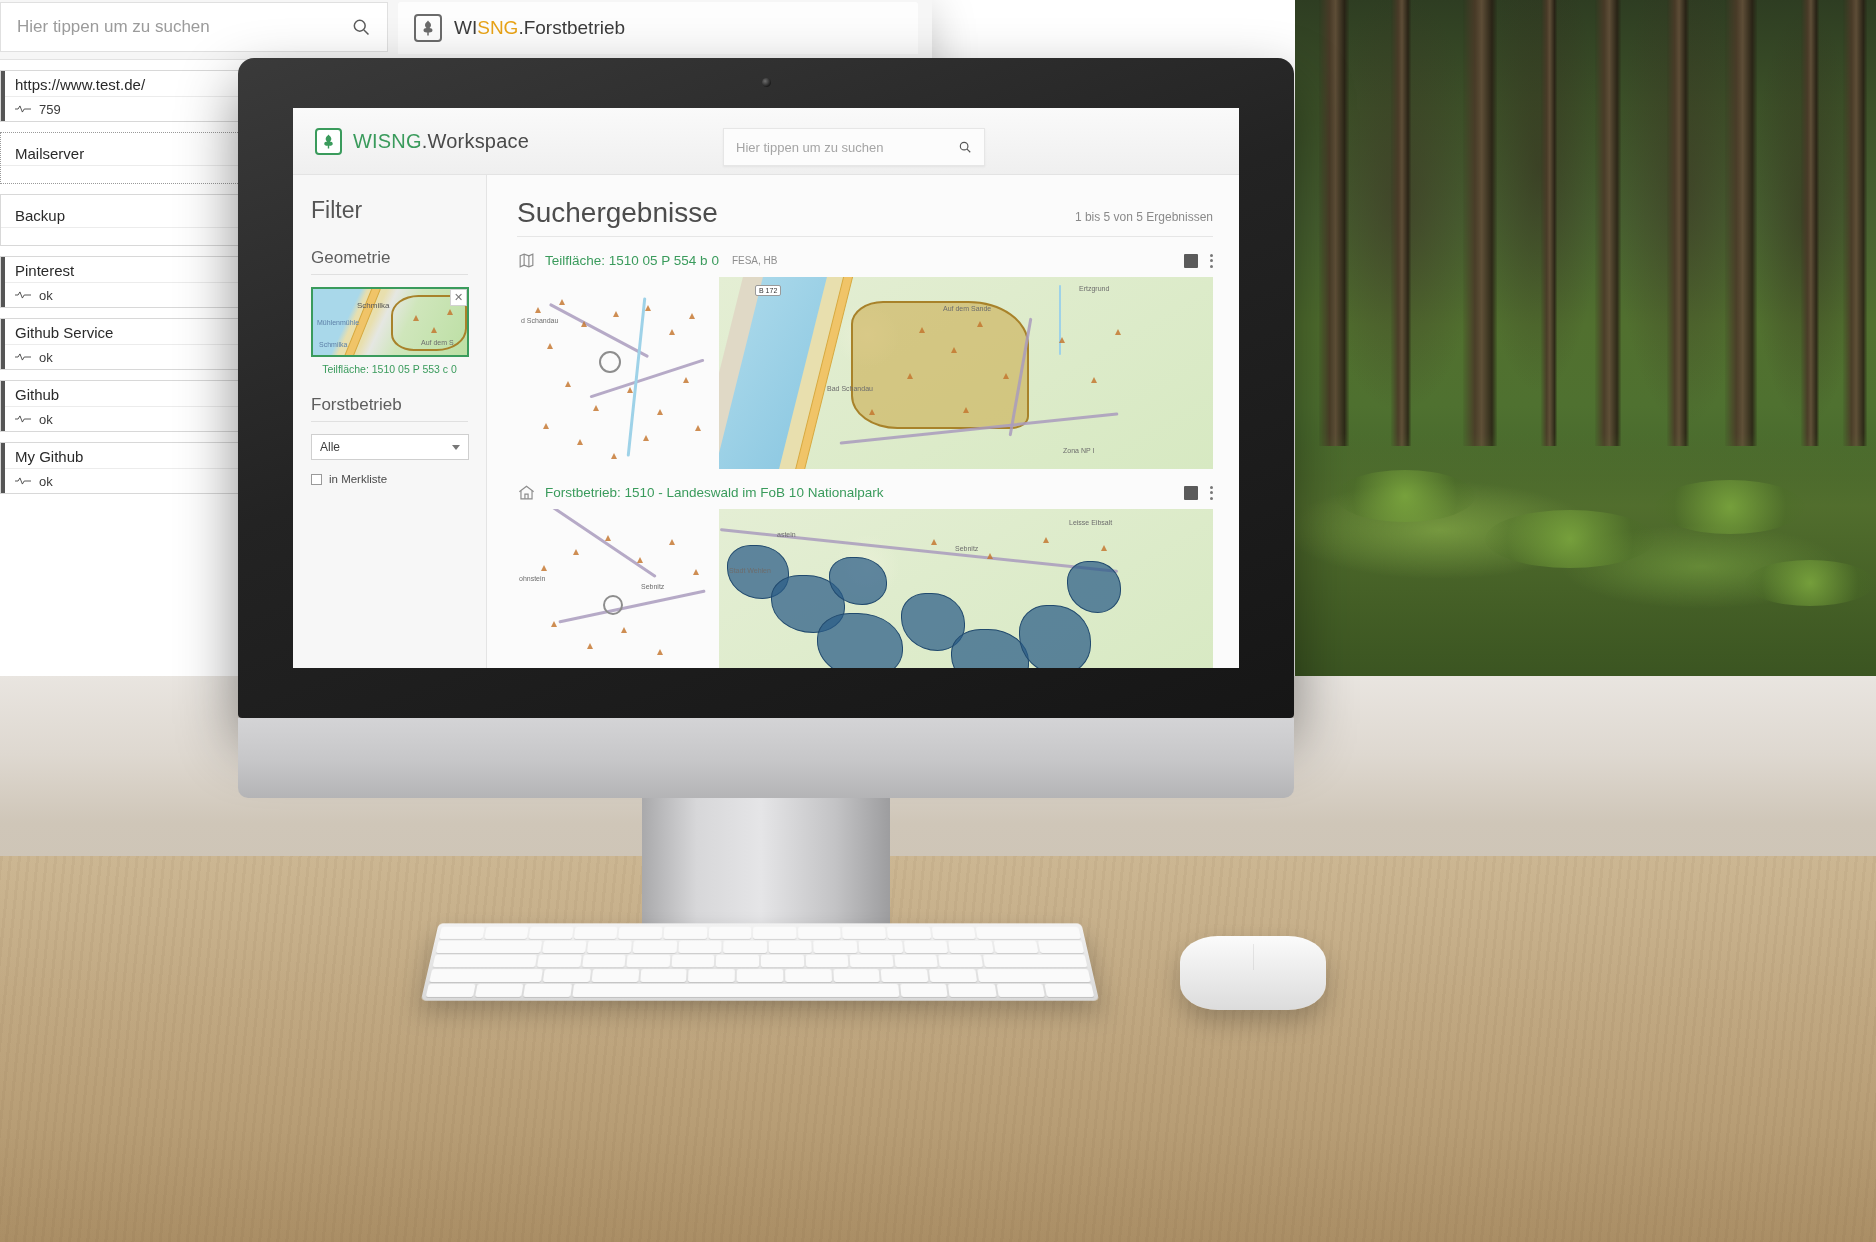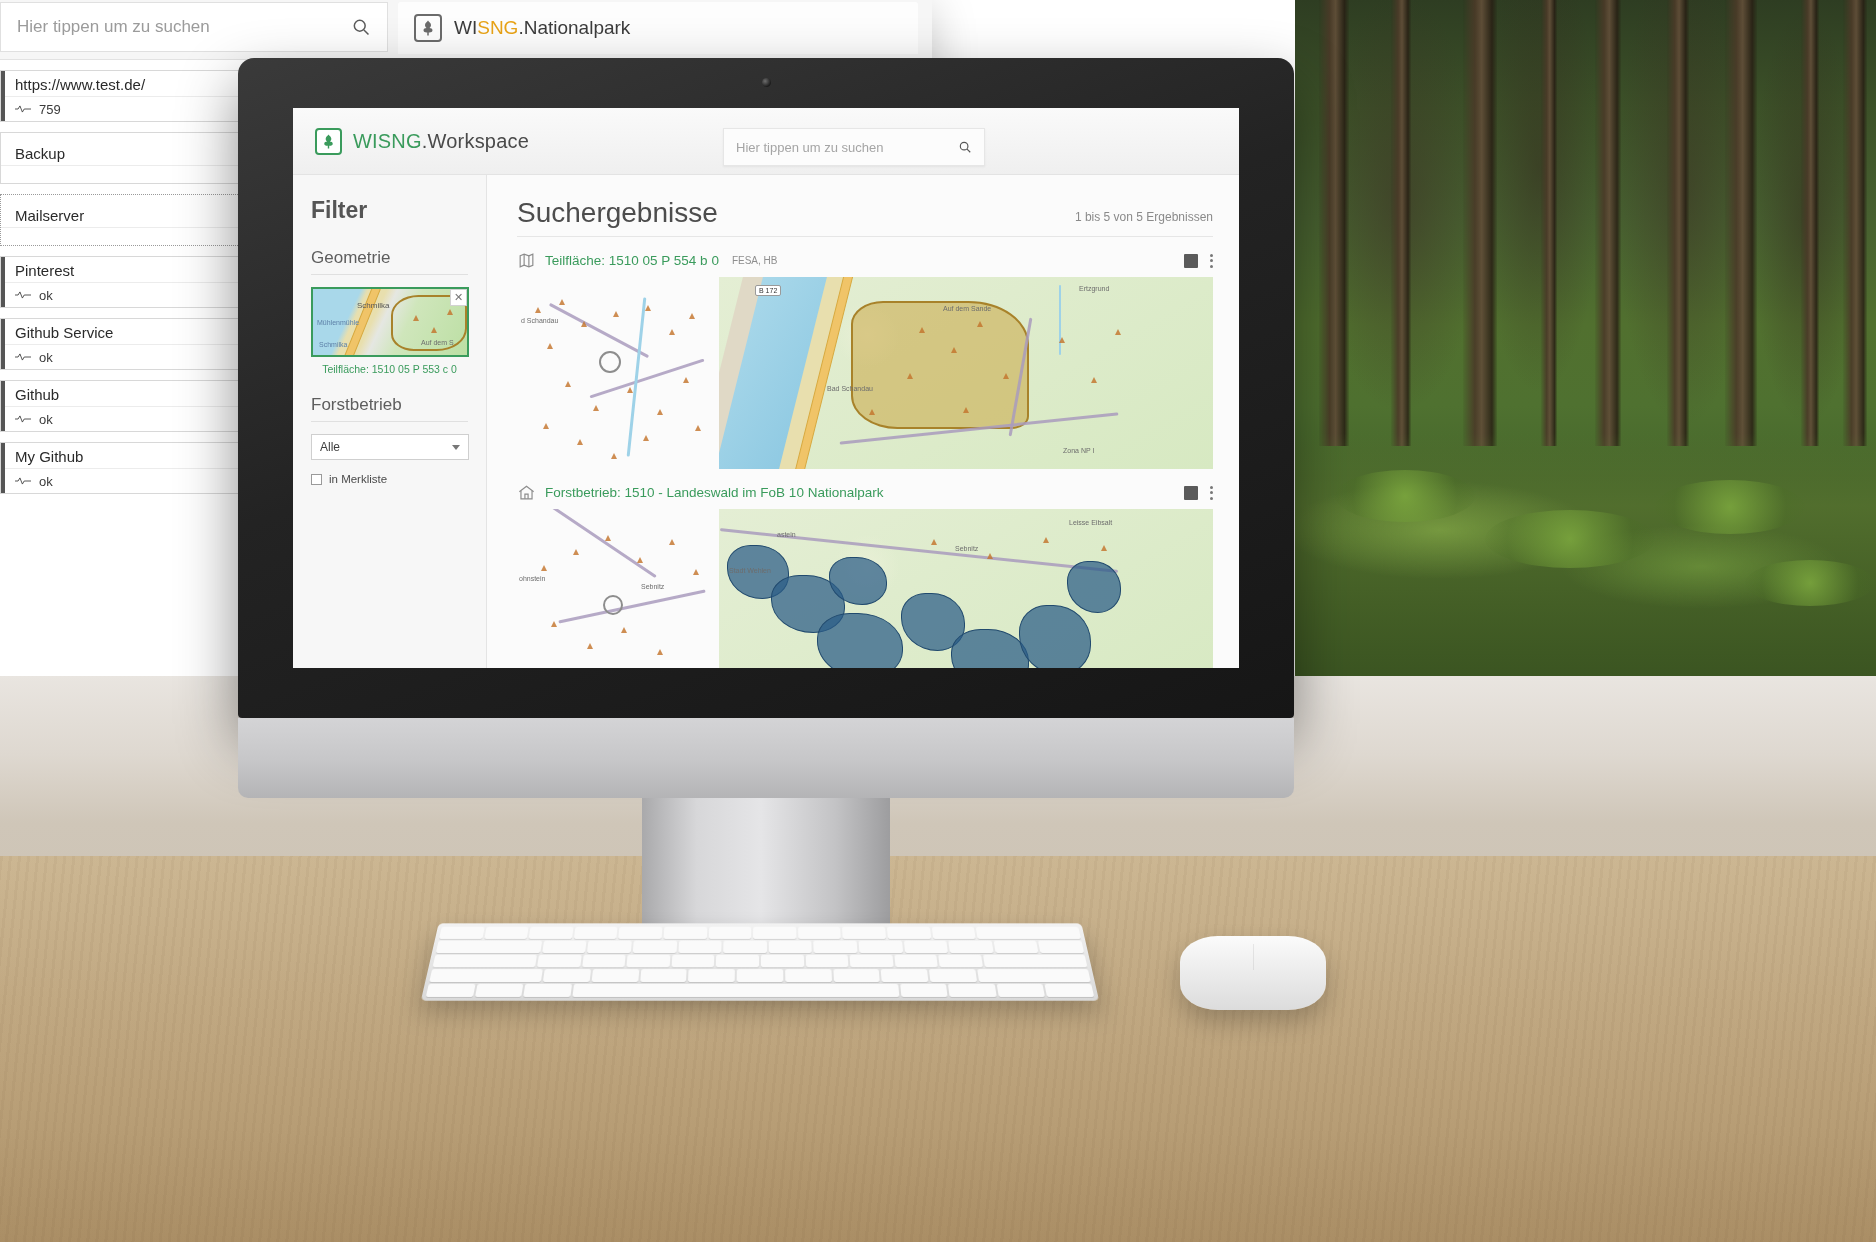--- a/index.html
+++ b/index.html
@@ -142,21 +142,21 @@
   }
   .hdr-search .ph { flex: 1; font-size: 13px; color: #a5a5a5; }
 
   .app-body { flex: 1; display: flex; min-height: 0; }
 
   
   .sidebar {
     width: 194px; flex: none; background: #f7f7f7;
     border-right: 1px solid #e4e4e4; padding: 22px 18px 0 18px;
   }
-  .sb-title { font-size: 23px; color: #555; font-weight: 700; margin-bottom: 24px; }
+  .sb-title { font-size: 23px; color: #555; font-weight: 400; margin-bottom: 24px; }
   .sb-sec { font-size: 17px; color: #5e5e5e; padding-bottom: 6px;
             border-bottom: 1px solid #e0e0e0; margin-bottom: 12px; }
   .geo-thumb {
     position: relative; width: 158px; height: 70px;
     border: 2px solid #3a9b5c; overflow: hidden;
   }
   .geo-close {
     position: absolute; right: 0; top: 0; width: 17px; height: 17px;
     background: #fff; border: 1px solid #d2d2d2;
     display: flex; align-items: center; justify-content: center;
@@ -287,35 +287,50 @@
         </svg>
       </div>
 
       <div class="ctab">
         <span class="ctab-ico">
           <svg width="18" height="18" viewBox="0 0 24 24" fill="#6b6b6b">
             <path d="M12 2c-1 2-4 3-4 6 0 2 1 3 2 4-2 0-4 1-4 3s2 3 4 3h1v4h2v-4h1c2 0 4-1 4-3s-2-3-4-3c1-1 2-2 2-4 0-3-3-4-4-6z"></path>
           </svg>
         </span>
         <span class="ctab-label">
-          <span>WI</span><span class="hl">SNG</span><span>.Nationalpark</span>
+          <span>WI</span><span class="hl">SNG</span><span>.Forstbetrieb</span>
         </span>
       </div>
     </div>
 
     <div class="mon-list">
       <div class="mon-card">
         <span class="bar"></span>
         <span class="mon-name">https://www.test.de/</span>
         <span class="mon-row">
           <svg width="16" height="10" viewBox="0 0 26 12" fill="none" stroke="#3b3b3b" stroke-width="1.4">
               <polyline points="0,6 5,6 8,1 12,11 15,6 26,6"></polyline>
             </svg>
           <span class="mon-status">759</span>
         </span>
+        <span class="mon-right">
+          <svg width="15" height="15" viewBox="0 0 24 24" fill="none" stroke="#3b3b3b" stroke-width="1.3">
+              <circle cx="12" cy="12" r="9"></circle>
+              <ellipse cx="12" cy="12" rx="4" ry="9"></ellipse>
+              <line x1="3" y1="12" x2="21" y2="12"></line>
+            </svg>
+          <span>Konz</span>
+        </span>
+      </div>
+
+      <div class="mon-card dotted">
+        <span class="mon-name">Mailserver</span>
+        <span class="mon-row">
+            <span class="mon-status"></span>
+          </span>
         <span class="mon-right">
           <svg width="15" height="15" viewBox="0 0 24 24" fill="none" stroke="#3b3b3b" stroke-width="1.3">
               <circle cx="12" cy="12" r="9"></circle>
               <ellipse cx="12" cy="12" rx="4" ry="9"></ellipse>
               <line x1="3" y1="12" x2="21" y2="12"></line>
             </svg>
           <span>Konz</span>
         </span>
       </div>
 
@@ -324,35 +339,20 @@
         <span class="mon-row">
             <span class="mon-status"></span>
           </span>
         <span class="mon-right">
           <svg width="15" height="15" viewBox="0 0 24 24" fill="none" stroke="#3b3b3b" stroke-width="1.3">
               <circle cx="12" cy="12" r="9"></circle>
               <ellipse cx="12" cy="12" rx="4" ry="9"></ellipse>
               <line x1="3" y1="12" x2="21" y2="12"></line>
             </svg>
           <span>Verf</span>
-        </span>
-      </div>
-
-      <div class="mon-card dotted">
-        <span class="mon-name">Mailserver</span>
-        <span class="mon-row">
-            <span class="mon-status"></span>
-          </span>
-        <span class="mon-right">
-          <svg width="15" height="15" viewBox="0 0 24 24" fill="none" stroke="#3b3b3b" stroke-width="1.3">
-              <circle cx="12" cy="12" r="9"></circle>
-              <ellipse cx="12" cy="12" rx="4" ry="9"></ellipse>
-              <line x1="3" y1="12" x2="21" y2="12"></line>
-            </svg>
-          <span>Konz</span>
         </span>
       </div>
 
       <div class="mon-card">
         <span class="bar"></span>
         <span class="mon-name">Pinterest</span>
         <span class="mon-row">
           <svg width="16" height="10" viewBox="0 0 26 12" fill="none" stroke="#3b3b3b" stroke-width="1.4">
               <polyline points="0,6 5,6 8,1 12,11 15,6 26,6"></polyline>
             </svg>

